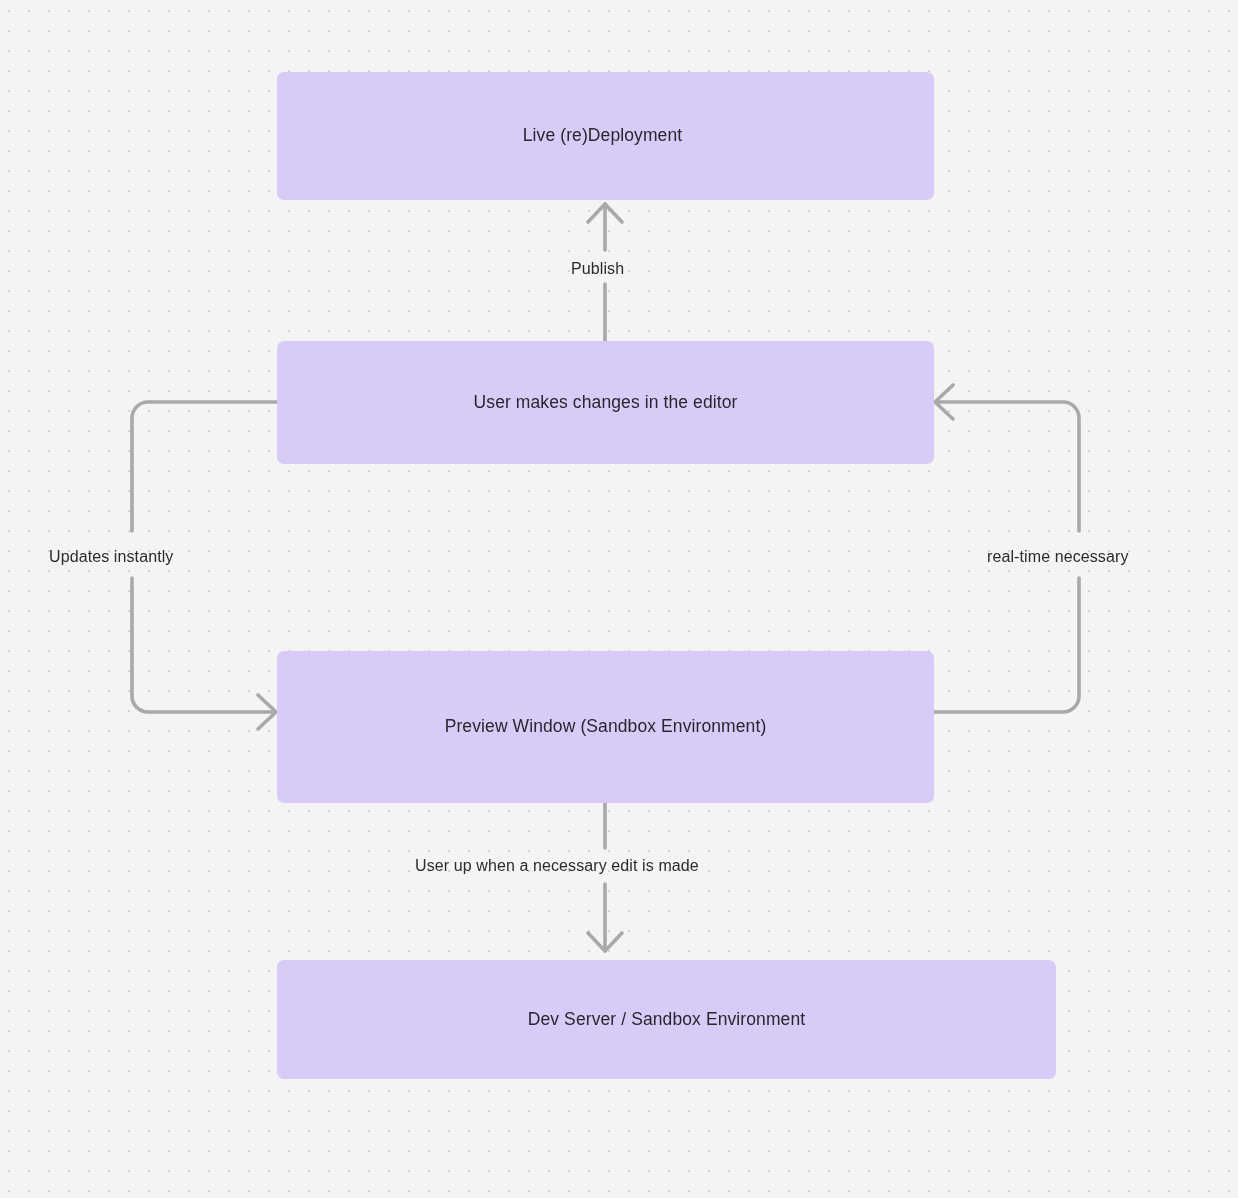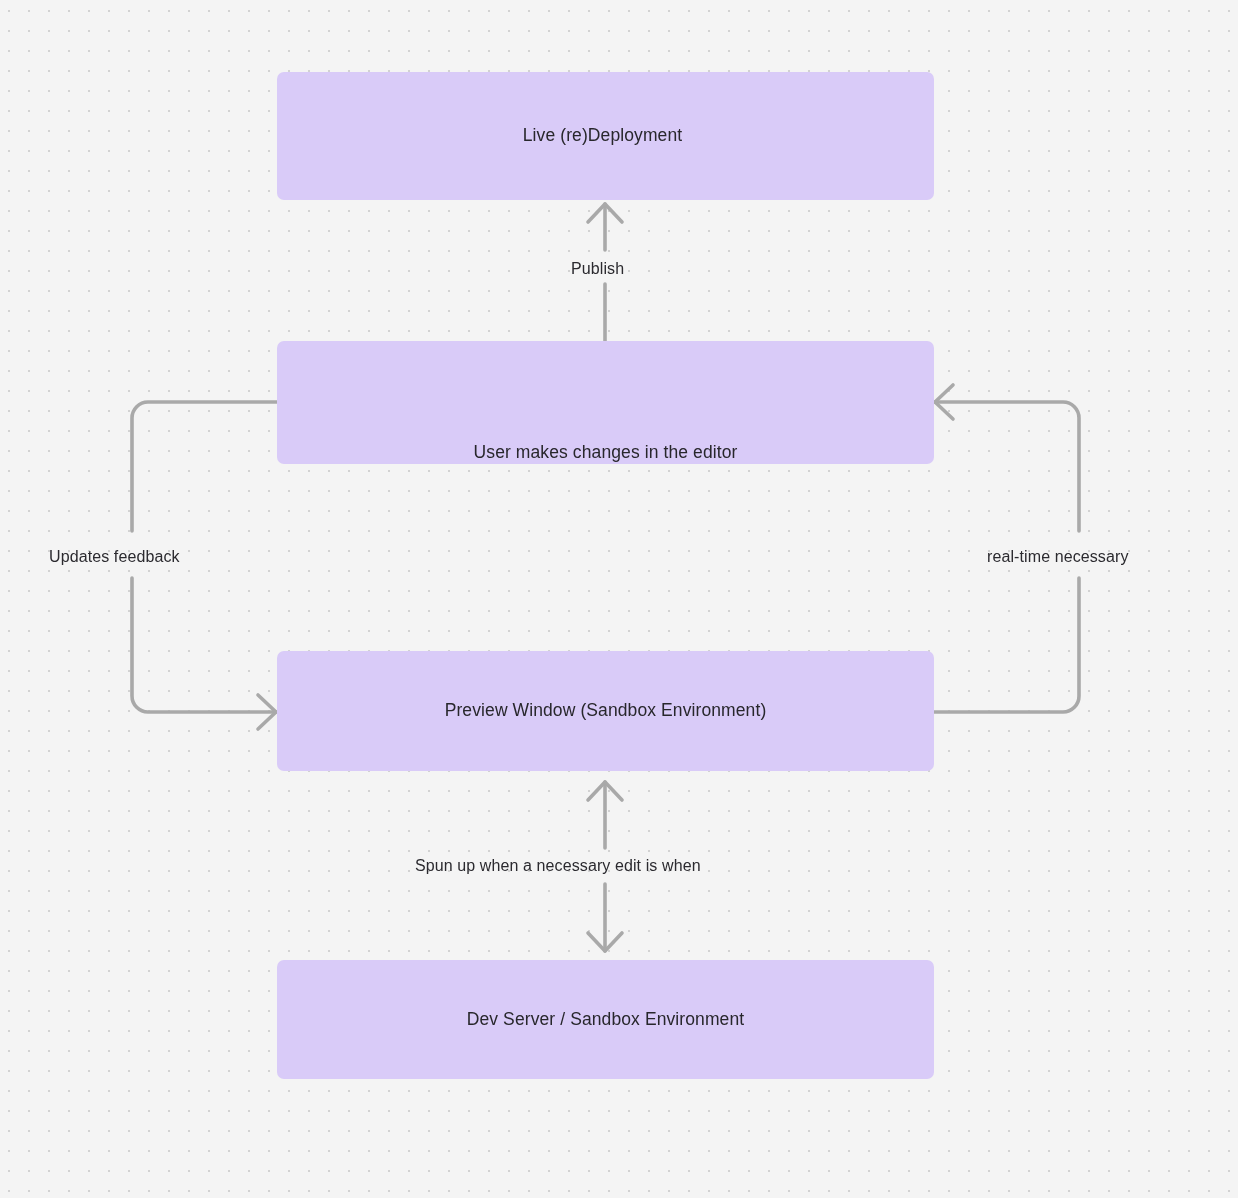--- a/index.html
+++ b/index.html
@@ -45,23 +45,23 @@
   }
   .node-label {
     font-size: 17.5px;
     line-height: 1.25;
     color: #28272c;
     letter-spacing: 0.1px;
     white-space: nowrap;
   }
 
   #node-live        { left: 277px; top: 72px;  width: 657px; height: 128px; padding-left: 8px; }
-  #node-editor      { left: 277px; top: 341px; width: 657px; height: 123px; align-items: flex-end; }
-  #node-preview     { left: 277px; top: 651px; width: 657px; height: 120px; }
-  #node-devserver   { left: 277px; top: 960px; width: 657px; height: 119px; }
+  #node-editor      { left: 277px; top: 341px; width: 657px; height: 123px; }
+  #node-preview     { left: 277px; top: 651px; width: 657px; height: 152px; }
+  #node-devserver   { left: 277px; top: 960px; width: 779px; height: 119px; }
 
   .edge-label {
     position: absolute;
     font-size: 16px;
     color: #2b2a2f;
     letter-spacing: 0.1px;
     white-space: nowrap;
     line-height: 1;
   }
   #label-publish       { left: 571px; top: 261px; }
@@ -116,17 +116,17 @@
 
   <div class="node" id="node-preview">
     <span class="node-label">Preview Window (Sandbox Environment)</span>
   </div>
 
   <div class="node" id="node-devserver">
     <span class="node-label">Dev Server / Sandbox Environment</span>
   </div>
 
   <div class="edge-label" id="label-publish">Publish</div>
-  <div class="edge-label" id="label-updates">Updates feedback</div>
+  <div class="edge-label" id="label-updates">Updates instantly</div>
   <div class="edge-label" id="label-feedback">real-time necessary</div>
-  <div class="edge-label" id="label-spun">Spun up when a necessary edit is when</div>
+  <div class="edge-label" id="label-spun">User up when a necessary edit is made</div>
 
 </div>
 
 </body></html>

